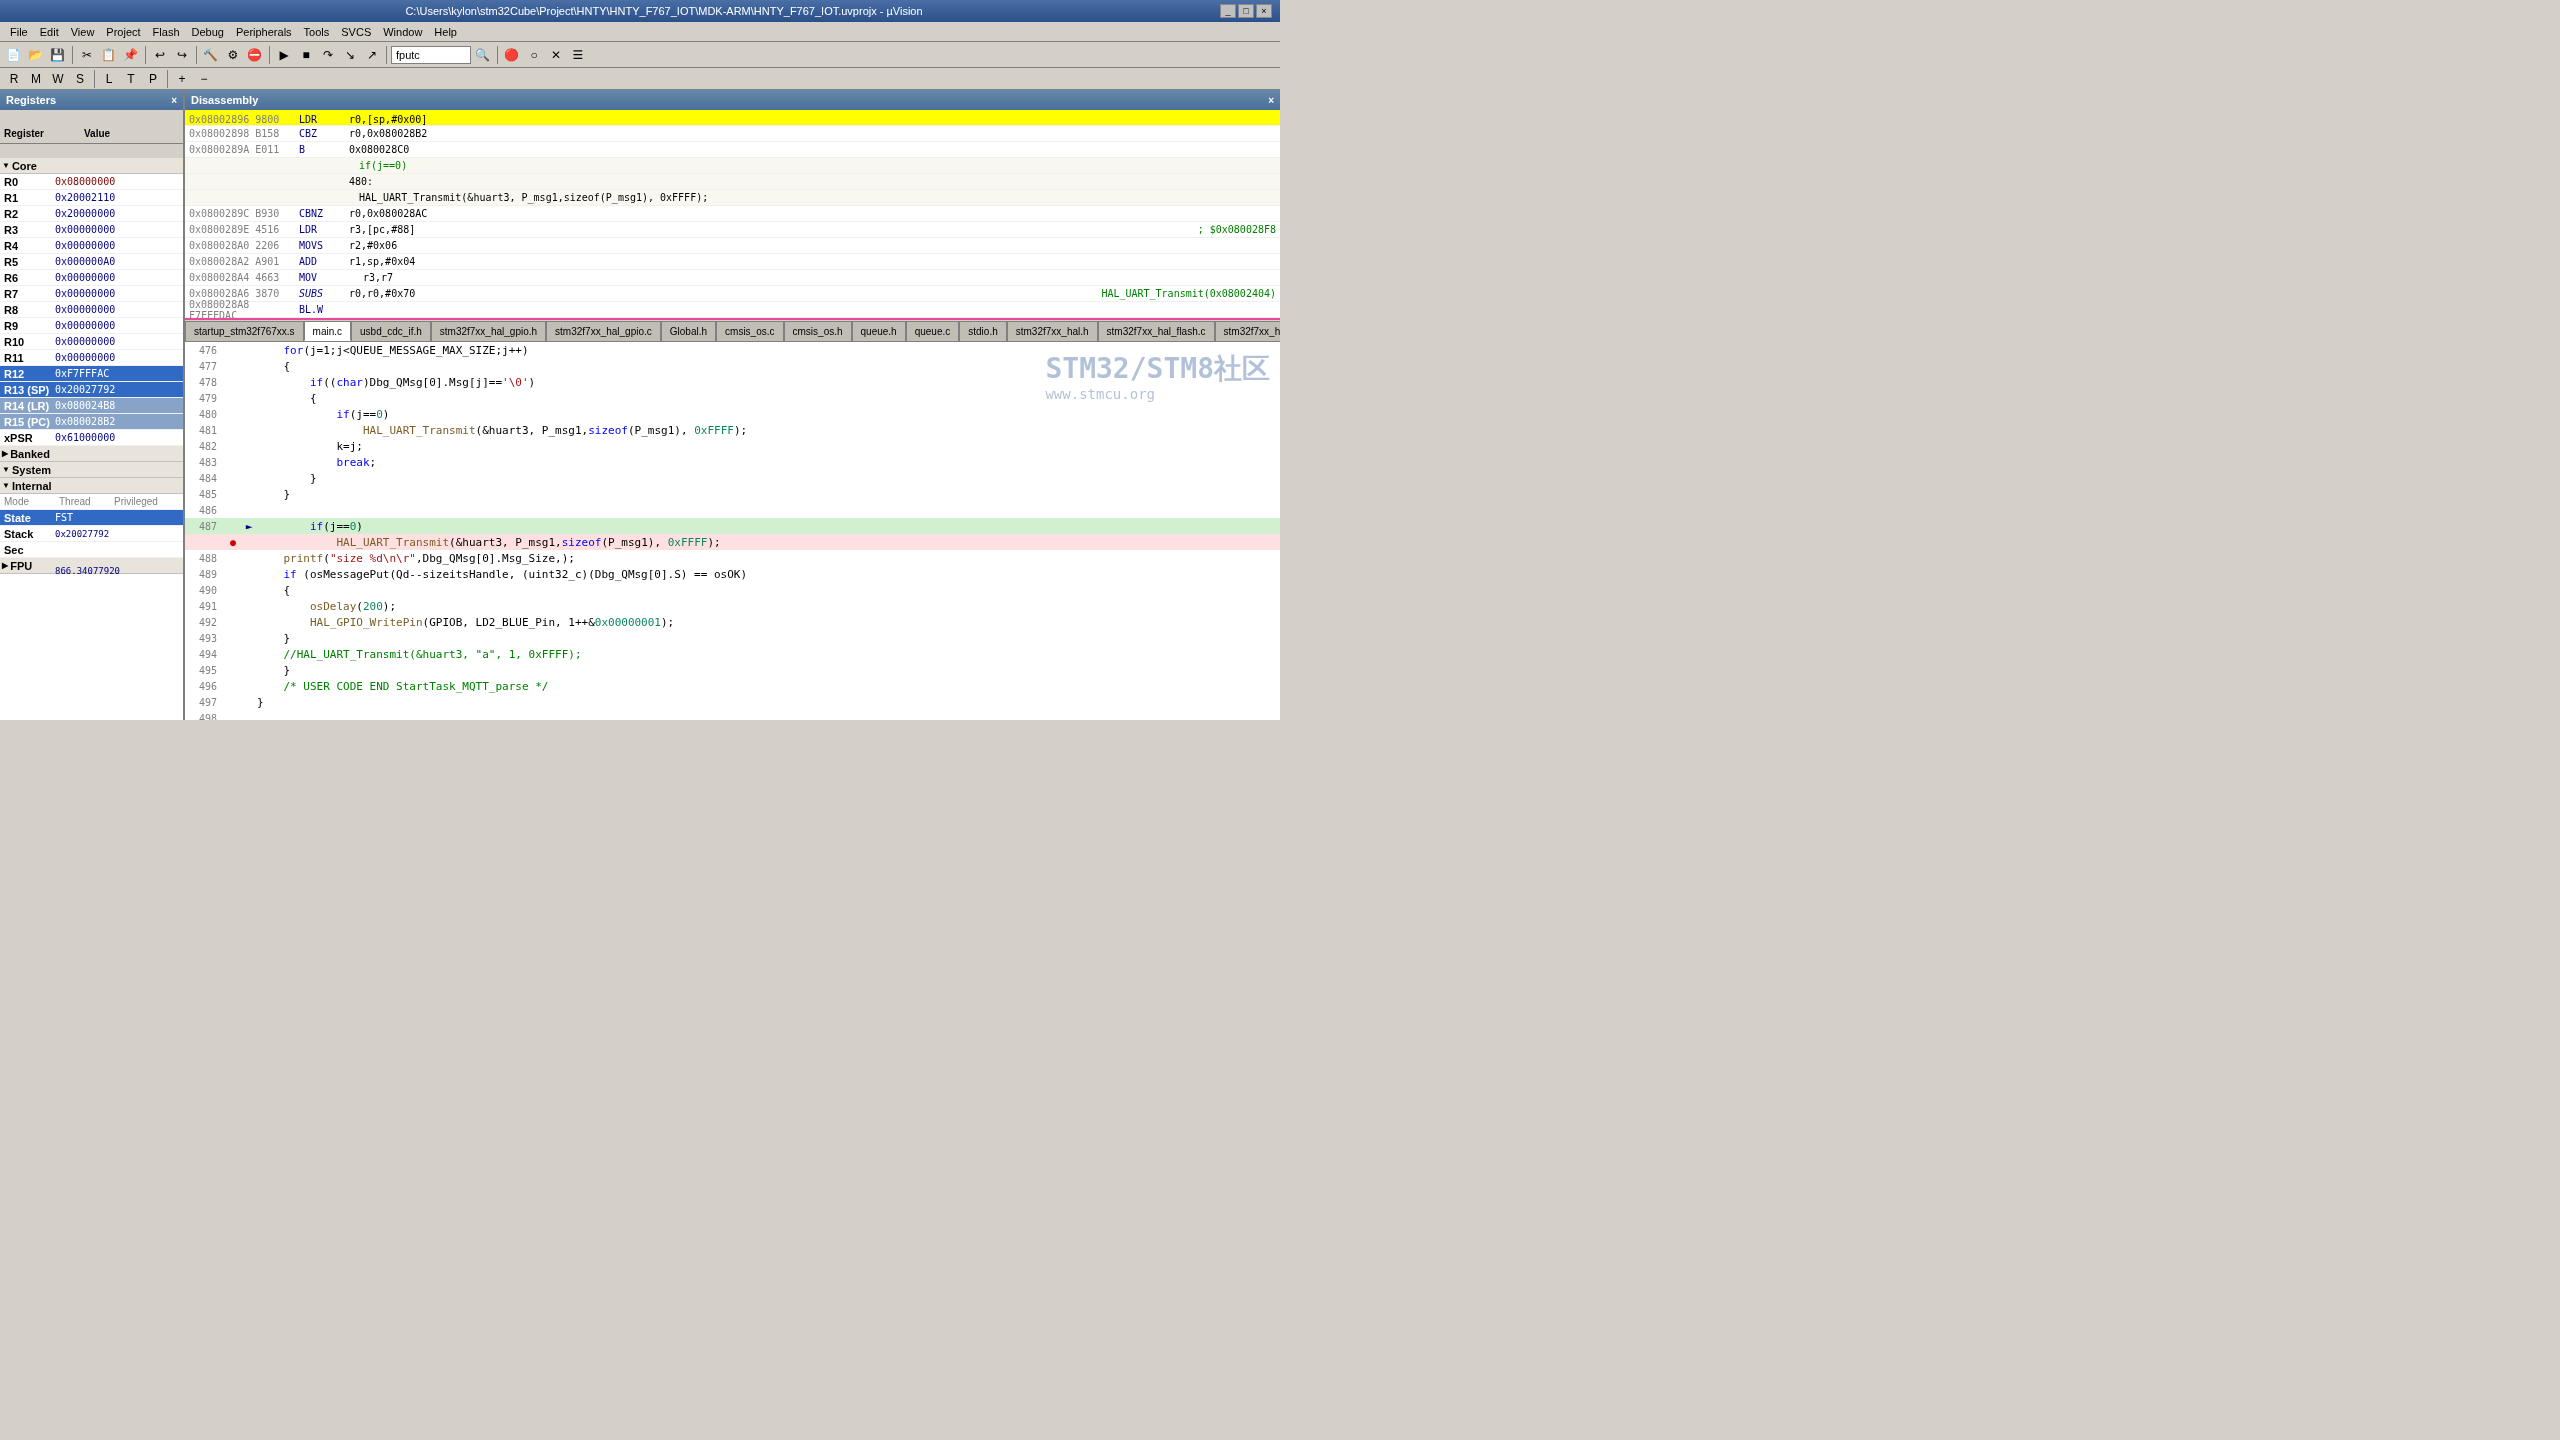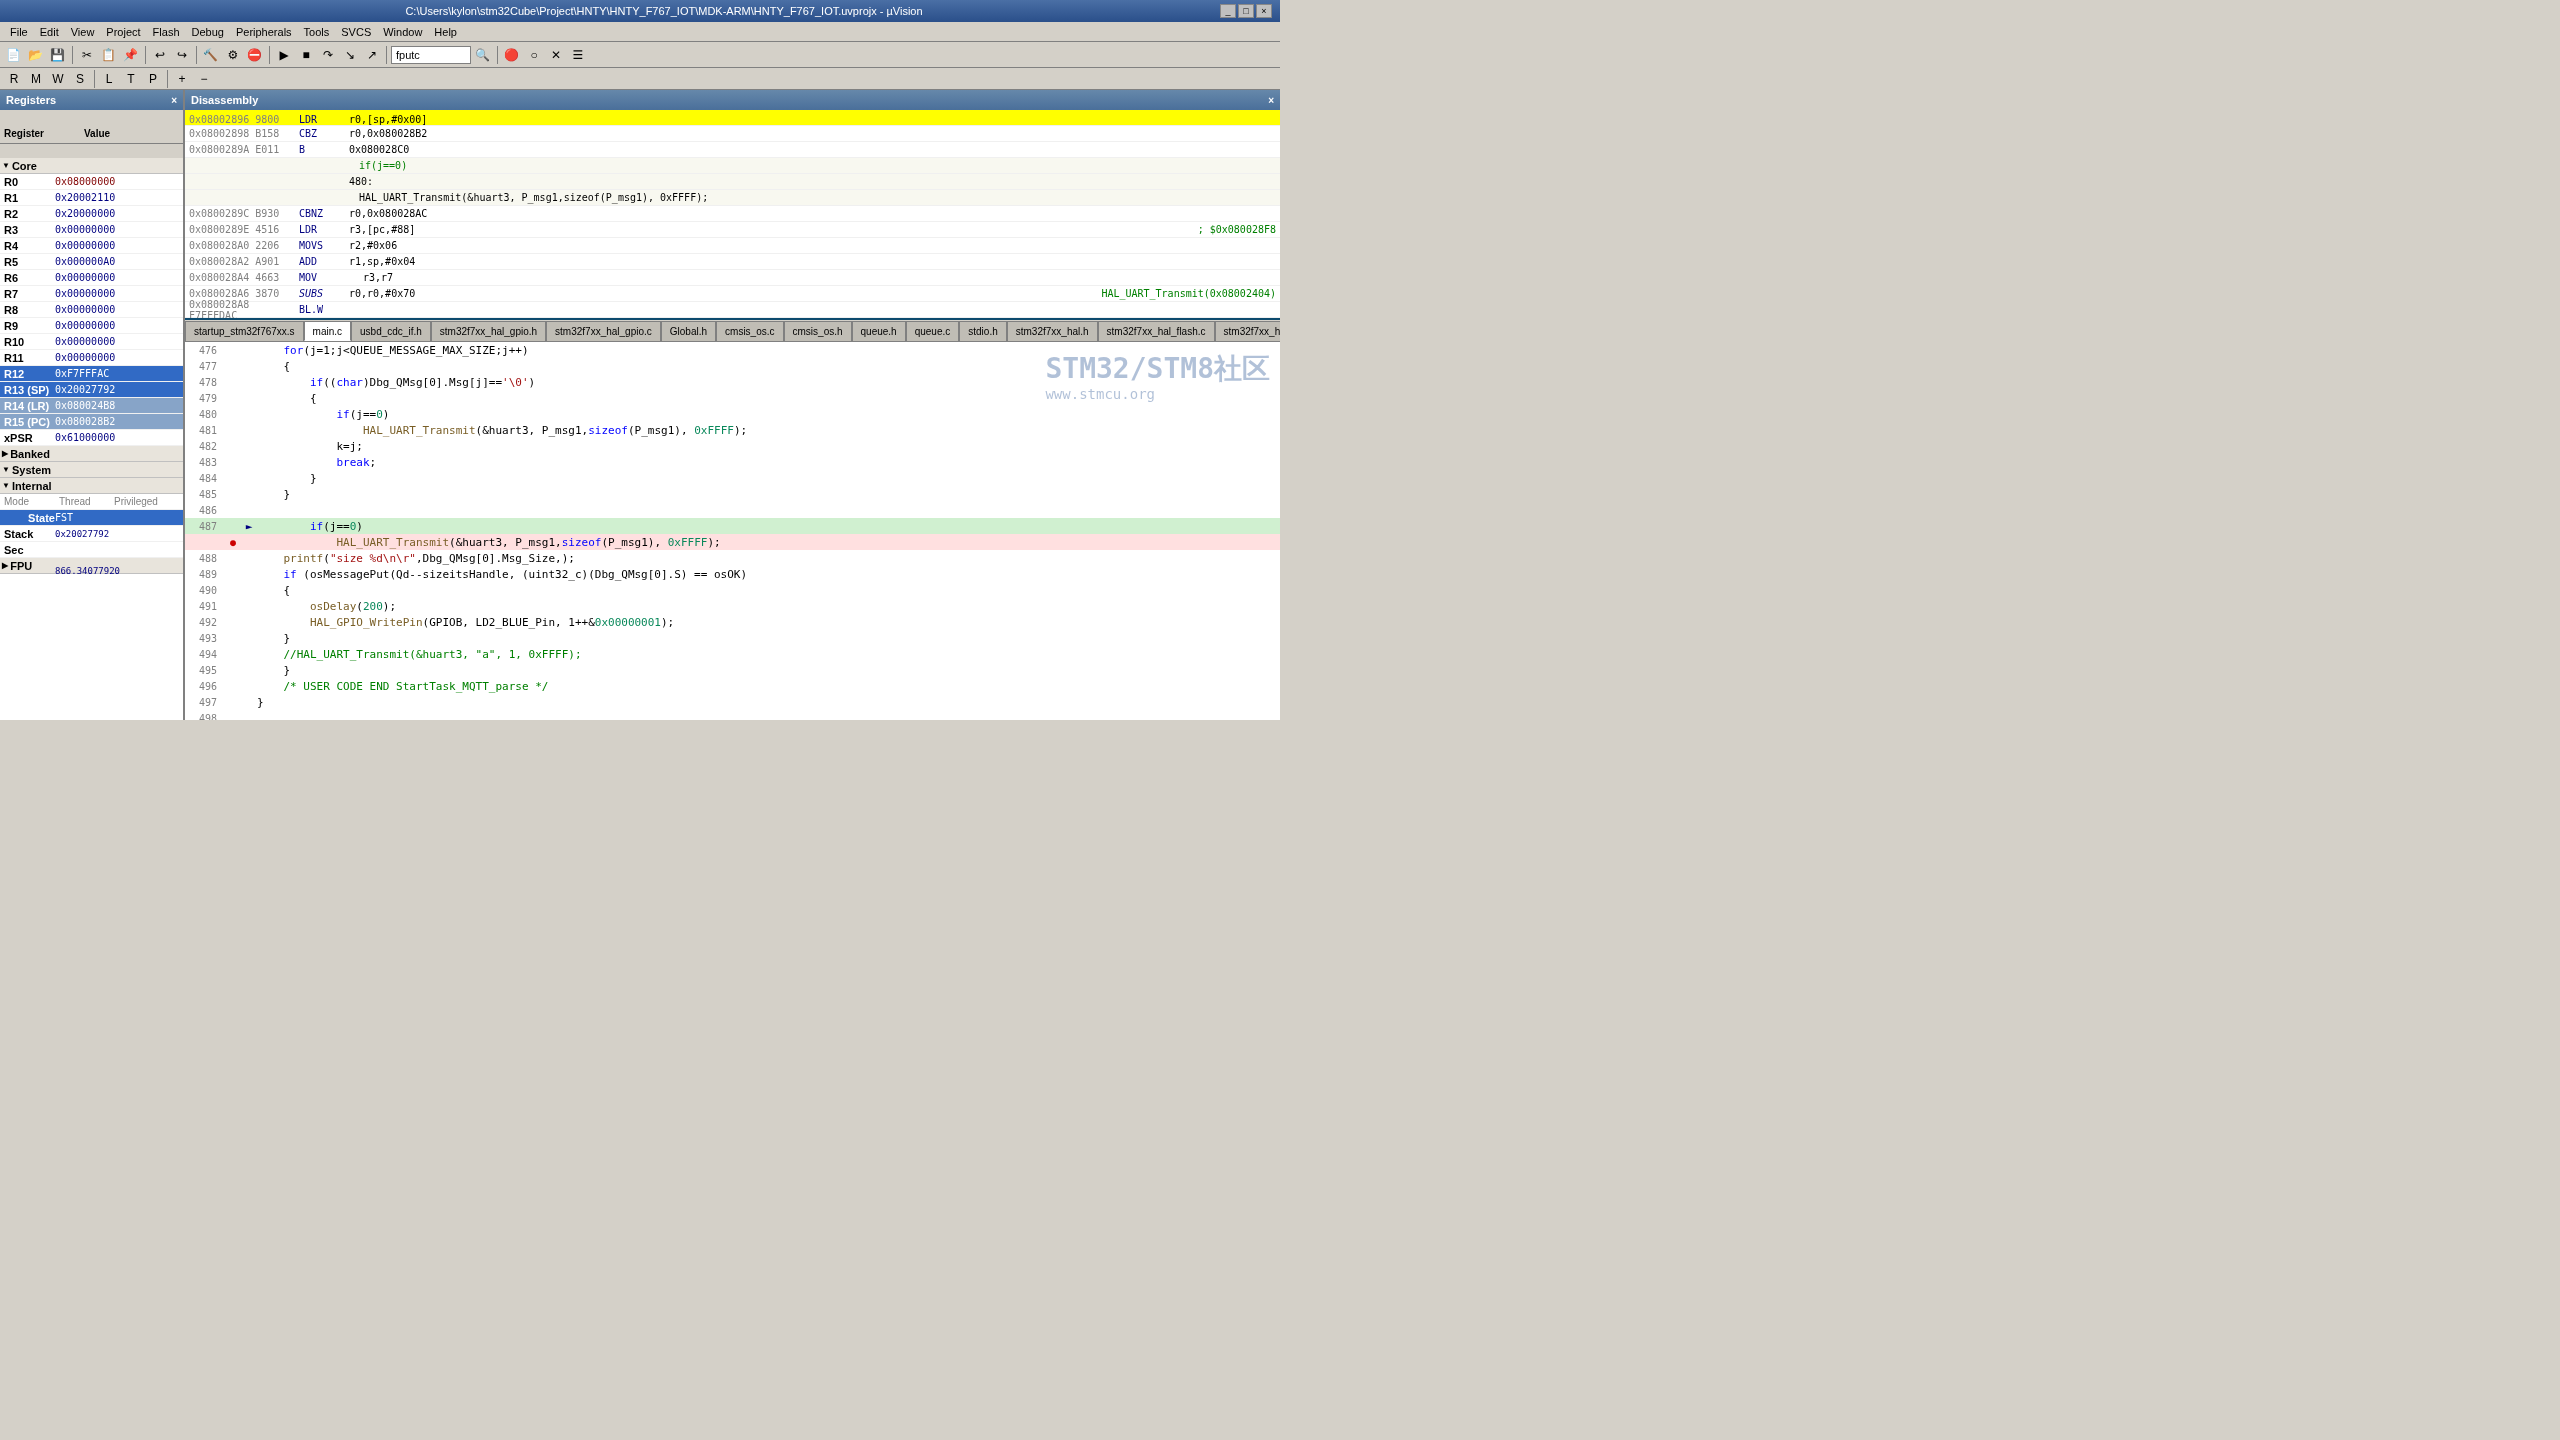--- a/index.html
+++ b/index.html
@@ -136,21 +136,21 @@
     
     #right-panel {
       flex: 1;
       display: flex;
       flex-direction: column;
       overflow: hidden;
     }
     
     #disassembly-panel {
       height: 230px;
-      border-bottom: 2px solid #0c4a6e;
+      border-bottom: 2px solid #ec4899;
       display: flex;
       flex-direction: column;
     }
     .disasm-content {
       flex: 1;
       overflow-y: auto;
       background: white;
       font-family: monospace;
       font-size: 11px;
     }
@@ -524,21 +524,21 @@
       <div class="tree-section">
         <span class="expand-tri">▼</span>
         <span>Internal</span>
       </div>
       <div style="font-size:10px;height:16px;display:flex;align-items:center;padding-left:4px;background:white;border-bottom:1px solid #f0f0f0;">
         <span style="width:55px;color:#808080;">Mode</span>
         <span style="width:55px;color:#808080;">Thread</span>
         <span style="color:#808080;">Privileged</span>
       </div>
       <div class="reg-row selected">
-        <span class="reg-name" style="color:white;text-align:right;">State</span>
+        <span class="reg-name" style="color:white;">State</span>
         <span class="reg-val">FST</span>
       </div>
       <div class="reg-row">
         <span class="reg-name">Stack</span>
         <span class="reg-val" style="font-size:9px;">0x20027792</span>
       </div>
       <div class="reg-row">
         <span class="reg-name">Sec</span>
         <span class="reg-val" style="font-size:9px;margin-top:43px;">866.34077920</span>
       </div>

